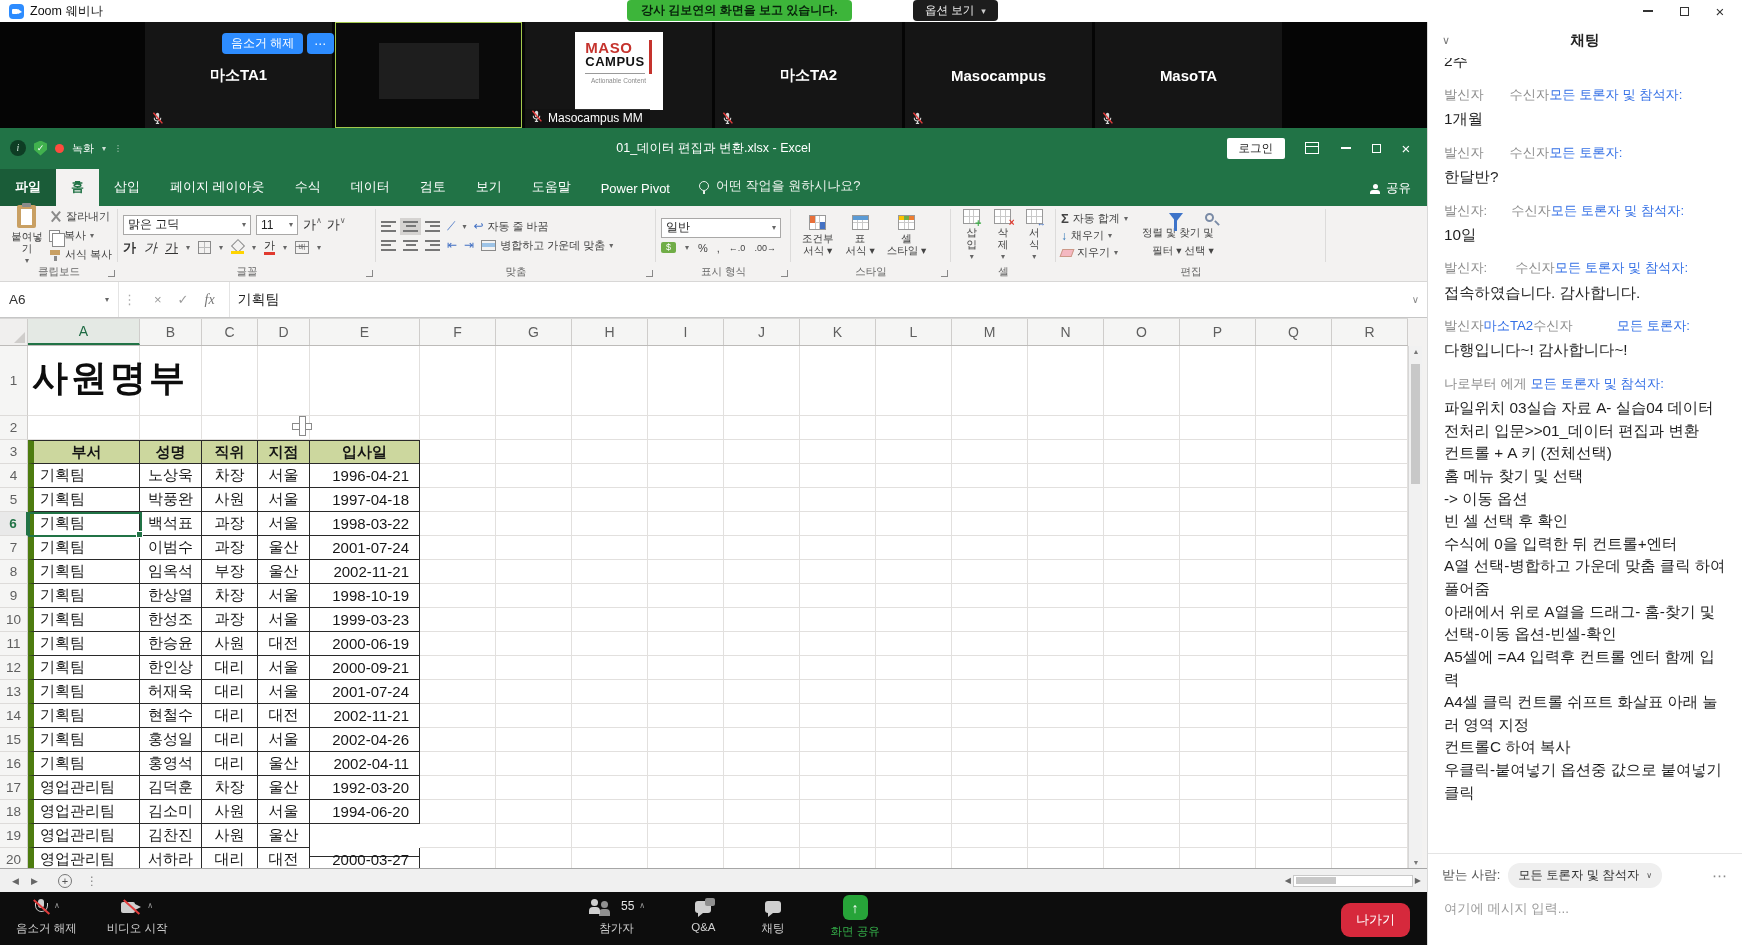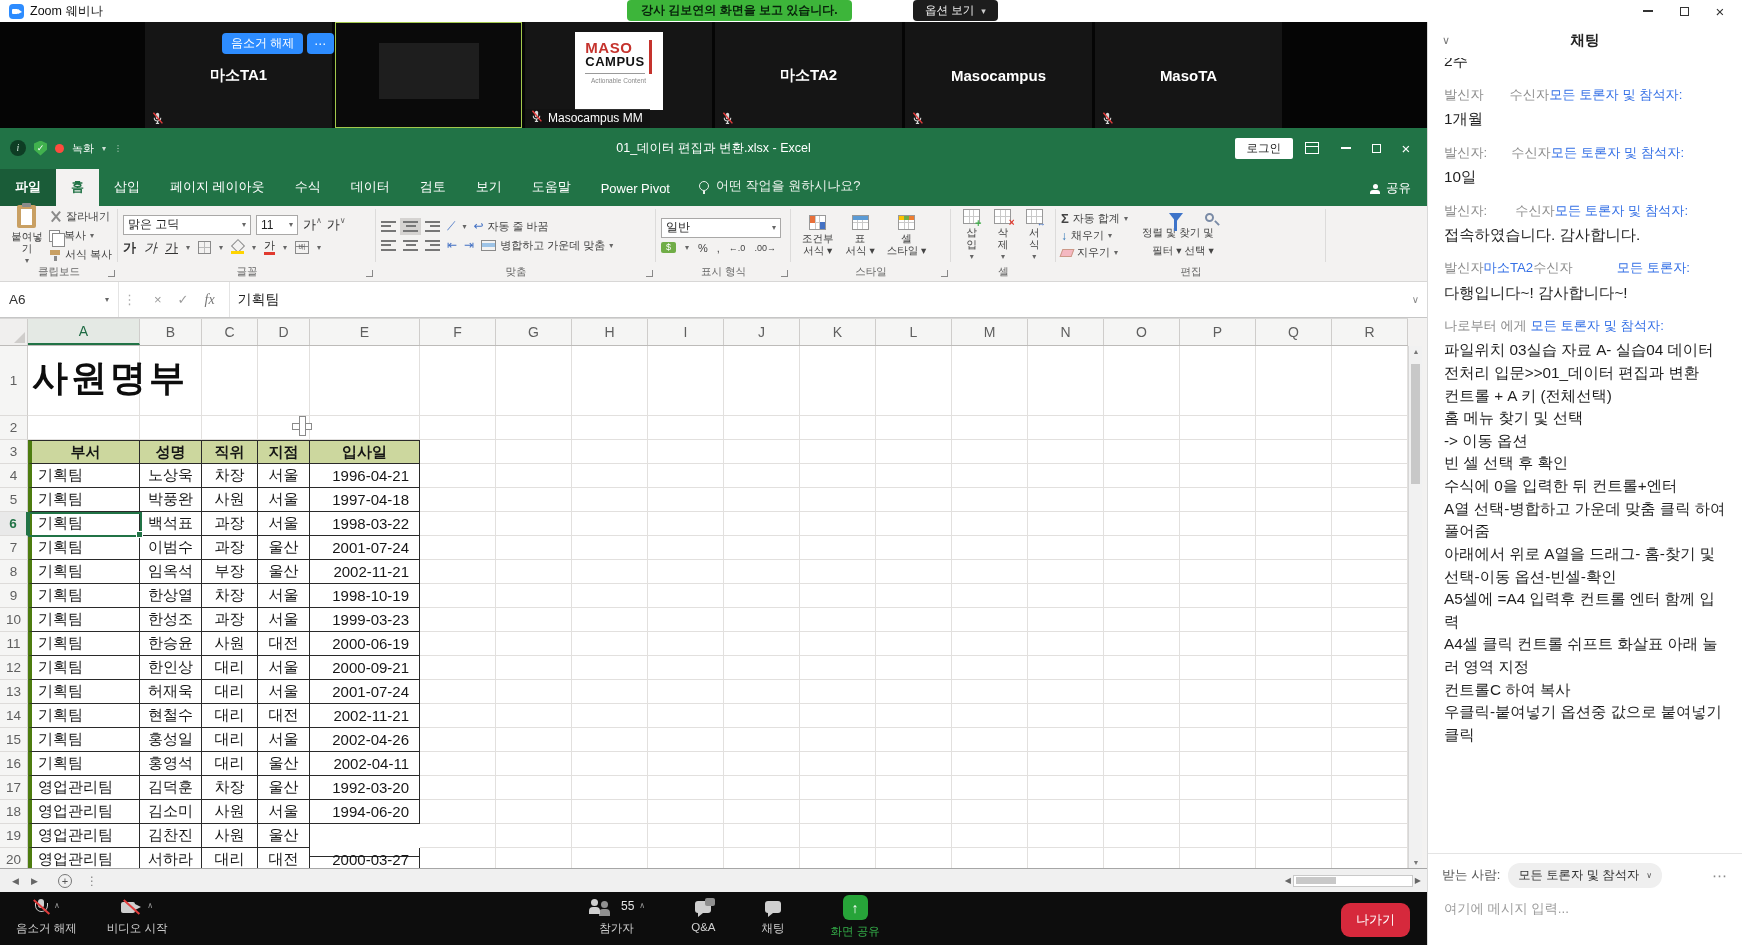--- a/index.html
+++ b/index.html
@@ -42,21 +42,21 @@
   
   #excel{position:absolute;left:0;top:128px;width:1427px;height:764px;background:#f3f2f1;z-index:5}
   .xl-titlebar{height:40px;background:#217346;display:flex;align-items:center;color:#fff;position:relative}
   .qat{display:flex;align-items:center;gap:8px;padding-left:10px;font-size:11px;z-index:2}
   .ic-info{width:16px;height:16px;border-radius:50%;background:#0e3d24;color:#cfe3d8;font-size:10px;text-align:center;line-height:16px;font-style:italic;font-family:"Liberation Serif",serif}
   .ic-shield{width:13px;height:15px;background:#41b14e;clip-path:polygon(50% 0,100% 20%,100% 62%,50% 100%,0 62%,0 20%);color:#fff;font-size:9px;text-align:center;line-height:14px}
   .rec-dot{width:9px;height:9px;border-radius:50%;background:#ff4b3e;display:inline-block}
   .qcar{font-size:8px;color:#cfe0d6}
   .xl-title{position:absolute;left:0;right:0;text-align:center;font-size:12.5px;color:#fff}
   .xl-tb-right{margin-left:auto;display:flex;align-items:center;z-index:2;padding-right:6px}
-  .login{background:#fff;color:#222;font-size:11.5px;padding:3px 12px;border-radius:2px;margin-right:8px}
+  .login{background:#fff;color:#222;font-size:11.5px;padding:3px 12px;border-radius:2px;margin-right:16px}
   .ic-ribdisp{width:14px;height:12px;border:1.3px solid #fff;position:relative;margin:0 12px 0 4px}
   .ic-ribdisp::after{content:"";position:absolute;left:0;top:2.5px;width:100%;height:1.3px;background:#fff}
   .xl-win{width:30px;height:26px;display:flex;align-items:center;justify-content:center}
   .wmin{width:10px;height:1.6px;background:#fff;display:block}
   .wbox{width:9px;height:9px;border:1.3px solid #fff;display:block}
   .wx{color:#fff;font-size:15px;line-height:1}
 
   .xl-tabs{height:38px;background:#217346;display:flex;align-items:flex-end;padding-left:0;position:relative}
   #xtabs{display:flex;align-items:flex-end}
   .xtab{color:#fff;font-size:13px;padding:9px 15px 10px}
@@ -152,21 +152,21 @@
   .corner{width:28px;border-right:1px solid #cfcdcb;position:relative;background:#f0efee}
   .corner::after{content:"";position:absolute;right:2px;bottom:2px;border-left:11px solid transparent;border-bottom:11px solid #cfcdcb}
   .chead{border-right:1px solid #cfcdcb;display:flex;align-items:center;justify-content:center;font-size:14px;color:#5f5f5f}
   .chead.selc{background:#e4e9e4;color:#1e6b43;border-bottom:2px solid #217346}
   .xl-rows{position:absolute;left:0;top:218px;width:1408px;height:522px;overflow:hidden;background:#fff}
   .grow{display:flex}
   .rh{width:28px;background:#f5f5f4;border-right:1px solid #cfcdcb;border-bottom:1px solid #dddbd9;display:flex;align-items:center;justify-content:center;font-size:13.5px;color:#5f5f5f;flex:none}
   .rh.selr{color:#217346;background:#e9e9e9;border-right:2px solid #217346;font-weight:bold}
   .gc{border-right:1px solid #e2e0de;border-bottom:1px solid #e2e0de;font-size:15px;color:#161616;display:flex;align-items:center;justify-content:center;flex:none;overflow:hidden;white-space:nowrap}
   .gc.tbl{border-right:1px solid #2a2a2a;border-bottom:1px solid #2a2a2a}
-  .gc.tl{border-left:4px solid #4d7c0f}
+  .gc.tl{border-left:6px solid #4d7c0f}
   .gc.tt{border-top:1px solid #2a2a2a}
   .gc.th{background:#ccd79e;font-weight:bold}
   .gc.al{justify-content:flex-start;padding-left:6px}
   .gc.ar{justify-content:flex-end;padding-right:10px}
   .sheet-title{position:absolute;left:32px;top:226px;font-size:36px;font-weight:bold;color:#0d0d0d;letter-spacing:3px;z-index:3}
   .selbox{position:absolute;left:28px;top:384px;width:114px;height:25px;border:2px solid #217346;z-index:4}
   .selbox::after{content:"";position:absolute;right:-3px;bottom:-3px;width:5px;height:5px;background:#217346;border:1px solid #fff}
   .cellcursor{position:absolute;left:292px;top:288px;width:18px;height:18px;z-index:6}
   .cellcursor::before{content:"";position:absolute;left:0;top:6.5px;width:18px;height:5px;background:#fff;border:1px solid #8a8a8a}
   .cellcursor::after{content:"";position:absolute;left:6.5px;top:0;width:5px;height:18px;background:#fff;border:1px solid #8a8a8a}
@@ -1104,20 +1104,24 @@
       <span class="chev">∨</span>
       <span>채팅</span>
     </div>
     <div class="chat-msgs" id="msgs">
       <div class="clip">2주</div>
     <div class="msg">
           <div class="meta"><span>발신자</span><span class="sp" style="width: 26px;"></span><span>수신자</span><span class="b">모든 토론자 및 참석자:</span></div>
           <div class="mbody">1개월</div>
         </div>
         <div class="msg">
+          <div class="meta"><span>발신자</span><span class="sp" style="width: 26px;"></span><span>수신자</span><span class="b">모든 토론자:</span></div>
+          <div class="mbody">한달반?</div>
+        </div>
+        <div class="msg">
           <div class="meta"><span>발신자:</span><span class="sp" style="width: 24px;"></span><span>수신자</span><span class="b">모든 토론자 및 참석자:</span></div>
           <div class="mbody">10일</div>
         </div>
         <div class="msg">
           <div class="meta"><span>발신자:</span><span class="sp" style="width: 28px;"></span><span>수신자</span><span class="b">모든 토론자 및 참석자:</span></div>
           <div class="mbody">접속하였습니다. 감사합니다.</div>
         </div>
         <div class="msg">
           <div class="meta"><span>발신자</span><span class="b">마소TA2</span><span>수신자</span><span class="sp" style="width: 44px;"></span><span class="b">모든 토론자:</span></div>
           <div class="mbody">다행입니다~! 감사합니다~!</div>

